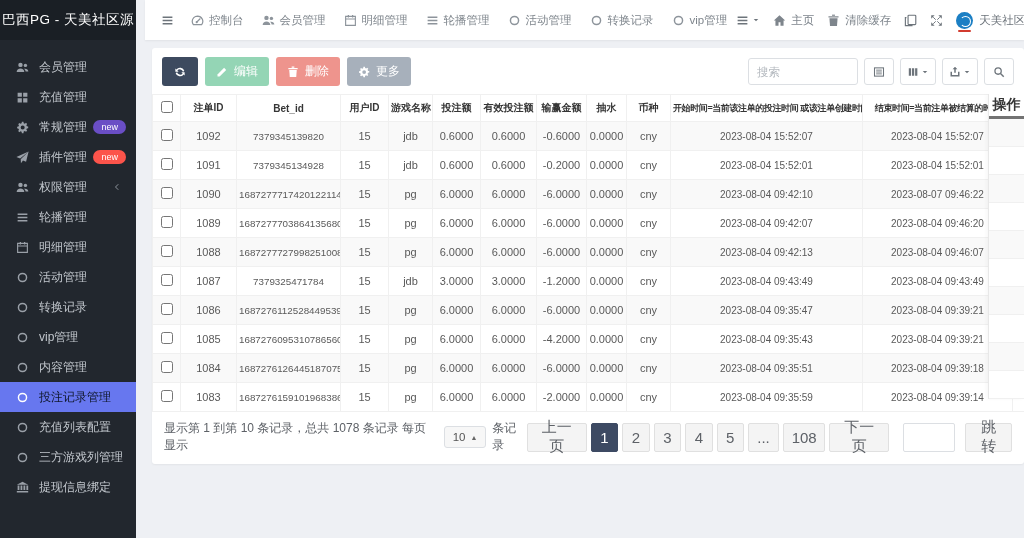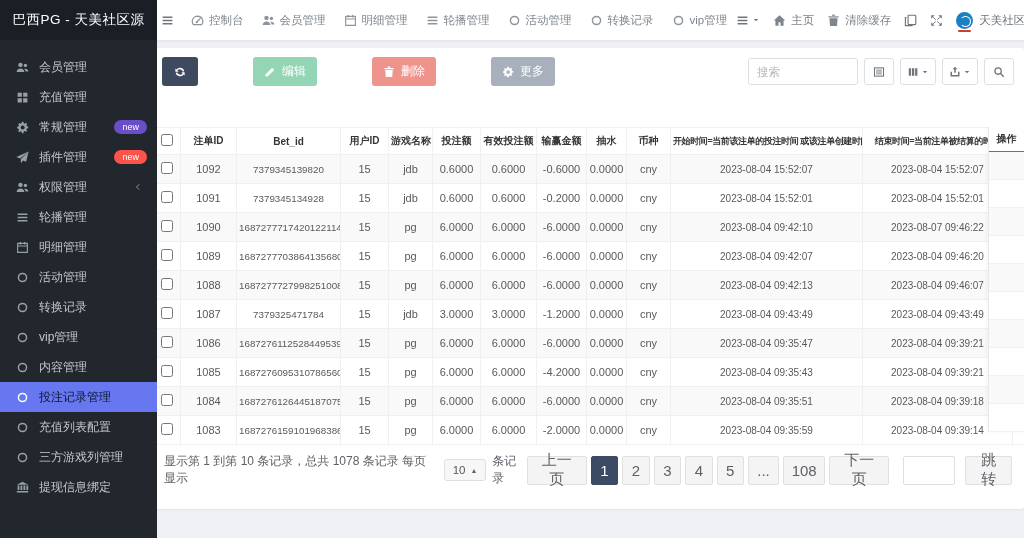--- a/index.html
+++ b/index.html
@@ -13,21 +13,21 @@
     --pg-active:#3d4a63;
   }
   *{box-sizing:border-box;}
   html,body{margin:0;padding:0;width:1024px;height:538px;overflow:hidden;
     font-family:"Liberation Sans","DejaVu Sans",sans-serif;background:#eef0f4;}
   .ico{display:inline-flex;align-items:center;justify-content:center;line-height:0;}
   .ico svg{width:13px;height:13px;fill:currentColor;}
   .ico.caret svg{width:8px;height:8px;}
 
   
-  .sidebar{position:fixed;left:0;top:0;width:157px;height:538px;background:#22272e;z-index:30;}
+  .sidebar{position:fixed;left:0;top:0;width:136px;height:538px;background:#22272e;z-index:30;}
   .brand{height:40px;background:#1a1f25;color:#fff;display:flex;align-items:center;
     justify-content:center;font-size:13.5px;letter-spacing:.5px;white-space:nowrap;}
   .side-menu{padding-top:12px;}
   .side-item{position:relative;height:30px;display:flex;align-items:center;gap:9px;
     padding:0 12px 0 15px;color:#c2c7cd;font-size:12px;cursor:pointer;white-space:nowrap;}
   .side-item .ico{color:#9aa0a8;width:15px;}
   .side-item.active{background:var(--accent);color:#0f172a;}
   .side-item.active .ico{color:#fff;}
   .badge-new{position:absolute;right:10px;top:50%;transform:translateY(-50%);
     color:#fff;font-size:9px;padding:2.5px 8px;border-radius:9px;line-height:1;}
@@ -49,59 +49,59 @@
   .site-logo{width:17px;height:17px;border-radius:50%;background:#1b7fc4;position:relative;flex:0 0 auto;}
   .site-logo:after{content:"";position:absolute;left:4px;top:4px;width:9px;height:9px;
     border-radius:50%;border:1.6px solid #fff;border-left-color:transparent;}
   .site-logo i{position:absolute;left:2px;bottom:-3px;width:13px;height:2px;background:#d23b2f;border-radius:1px;}
   .nav-site{display:flex;align-items:center;gap:6px;font-size:11.5px;color:#6d747b;cursor:pointer;white-space:nowrap;}
 
   
   .main{position:absolute;left:145px;top:40px;width:879px;height:498px;background:#eef0f4;}
   .card{position:relative;margin:8px 0 0 7px;width:872px;background:#fff;border-radius:3px;
     box-shadow:0 1px 2px rgba(0,0,0,.05);overflow:hidden;}
-  .toolbar{display:flex;align-items:center;padding:9px 10px 8px 10px;gap:48px;}
+  .toolbar{display:flex;align-items:center;padding:9px 10px 8px 10px;}
   .tbtn{height:29px;border:none;border-radius:3px;color:#fff;font-size:12px;
     display:inline-flex;align-items:center;gap:6px;padding:0 11px;margin-right:7px;cursor:pointer;
     font-family:inherit;}
   .tbtn .ico svg{width:12px;height:12px;}
   .tbtn.refresh{background:var(--btn-refresh);padding:0 12px;}
   .tbtn.edit{background:var(--btn-edit);}
   .tbtn.delete{background:var(--btn-delete);}
   .tbtn.more{background:var(--btn-more);}
   .search-zone{margin-left:auto;display:flex;align-items:center;gap:6px;}
   .search-input{width:110px;height:27px;border:1px solid #dcdfe3;border-radius:3px;
     padding:0 8px;font-size:11.5px;color:#444;outline:none;font-family:inherit;}
   .search-input::placeholder{color:#b3b8be;}
   .sq-btn{height:27px;min-width:30px;padding:0 6px;background:#fff;border:1px solid #dcdfe3;
     border-radius:3px;color:#6d747b;display:inline-flex;align-items:center;justify-content:center;
     gap:2px;cursor:pointer;}
   .sq-btn svg{width:12px;height:12px;}
 
   
-  .table-wrap{position:relative;overflow:hidden;width:872px;margin-top:33px;}
+  .table-wrap{position:relative;overflow:hidden;width:872px;}
   table.bet{border-collapse:collapse;table-layout:fixed;width:924px;}
   table.bet th,table.bet td{border:1px solid #f0f0f0;text-align:center;overflow:hidden;
     white-space:nowrap;}
   table.bet th{font-size:10px;color:#363636;font-weight:bold;padding:6px 2px;background:#fff;}
   table.bet th.th-long{font-size:9px;letter-spacing:-.4px;}
   table.bet td{font-size:11px;color:#595959;padding:7px 2px;height:27px;}
   table.bet td.td-id{font-size:9.8px;}
   table.bet td.td-time{font-size:10px;}
   table.bet tbody tr:nth-child(odd) td{background:#f9f9f9;}
   table.bet input[type=checkbox]{width:12px;height:12px;margin:0;}
   .fixed-col{position:absolute;top:0;right:0;width:36px;border-left:1px solid #e8e8e8;
     background:#fff;box-shadow:-2px 0 4px rgba(0,0,0,.03);}
   .fixed-col .fh{height:25px;display:flex;align-items:center;justify-content:center;
-    font-size:10px;font-weight:bold;color:#363636;border-bottom:1px solid #737373;background:#fff;}
+    font-size:14px;font-weight:bold;color:#363636;border-bottom:3px solid #737373;background:#fff;}
   .fixed-col .fc{height:28px;border-bottom:1px solid #f0f0f0;background:#fff;}
   .fixed-col .fc.odd{background:#f9f9f9;}
 
   
-  .card-footer{display:flex;align-items:center;padding:8px 12px 22px 12px;font-size:12px;color:#5d6167;}
+  .card-footer{display:flex;align-items:center;padding:8px 12px 10px 12px;font-size:12px;color:#5d6167;}
   .pgsize{display:inline-flex;align-items:center;gap:5px;border:1px solid #dcdfe3;background:#f7f7f7;
     border-radius:3px;padding:4px 8px;margin:0 6px;font-size:11.5px;color:#555;cursor:pointer;}
   .pgsize .up{font-size:7px;color:#666;line-height:1;}
   .pagination{margin-left:auto;display:flex;align-items:center;gap:4px;}
   .pbtn{min-width:27px;height:29px;padding:0 9px;border:1px solid #e0e0e0;background:#f4f4f4;
     color:#5d6167;font-size:15px;border-radius:2px;display:inline-flex;align-items:center;
     justify-content:center;cursor:pointer;font-family:inherit;}
   .pbtn.active{background:var(--pg-active);border-color:var(--pg-active);color:#fff;}
   .jump-input{width:52px;height:29px;border:1px solid #dcdfe3;border-radius:2px;margin-left:10px;
     font-size:12px;padding:0 6px;outline:none;}

